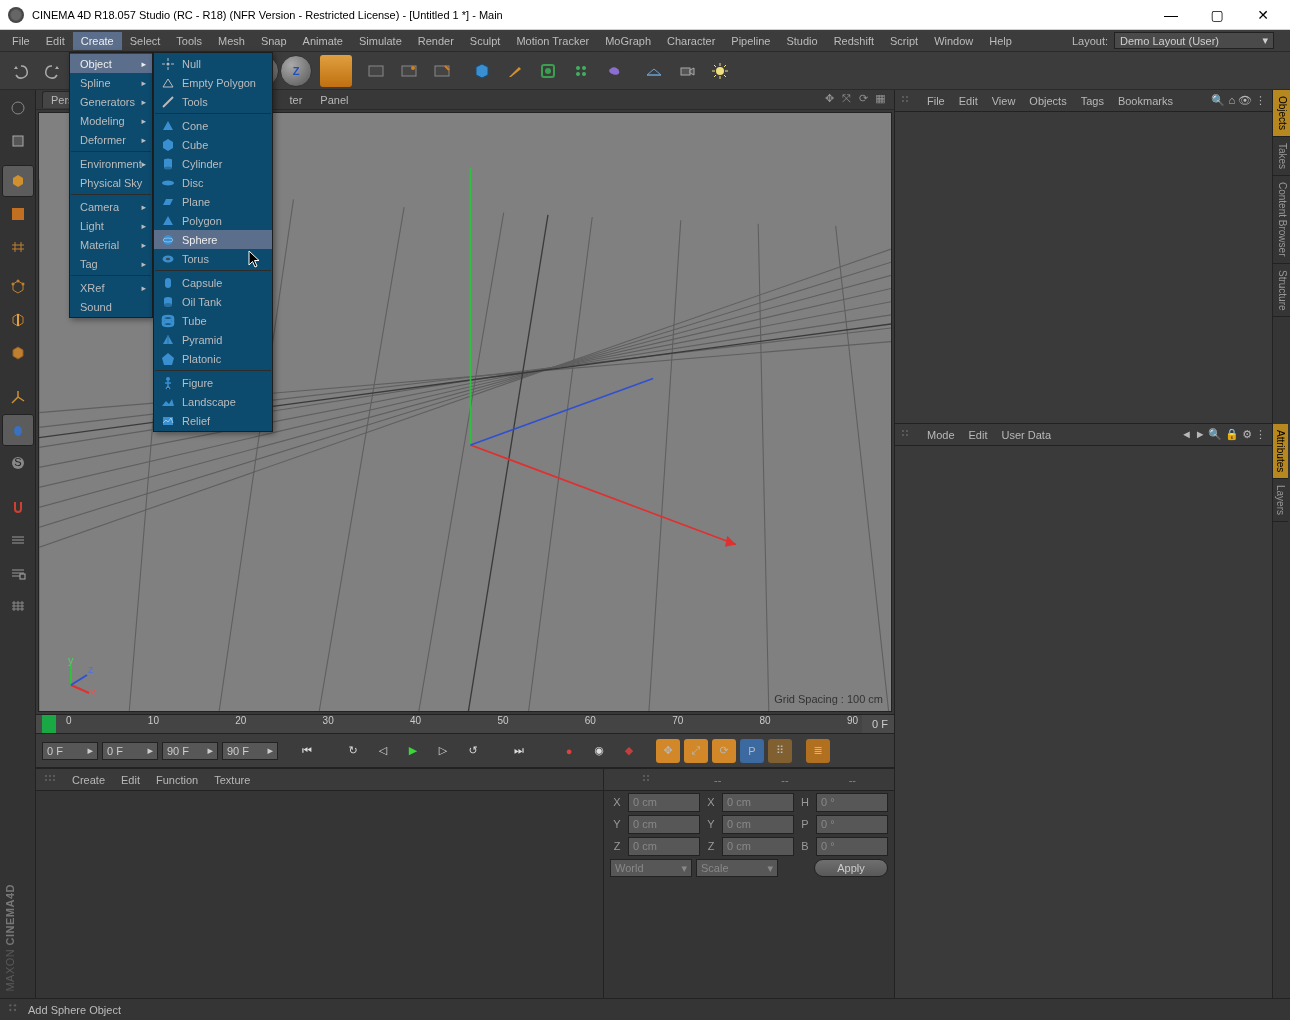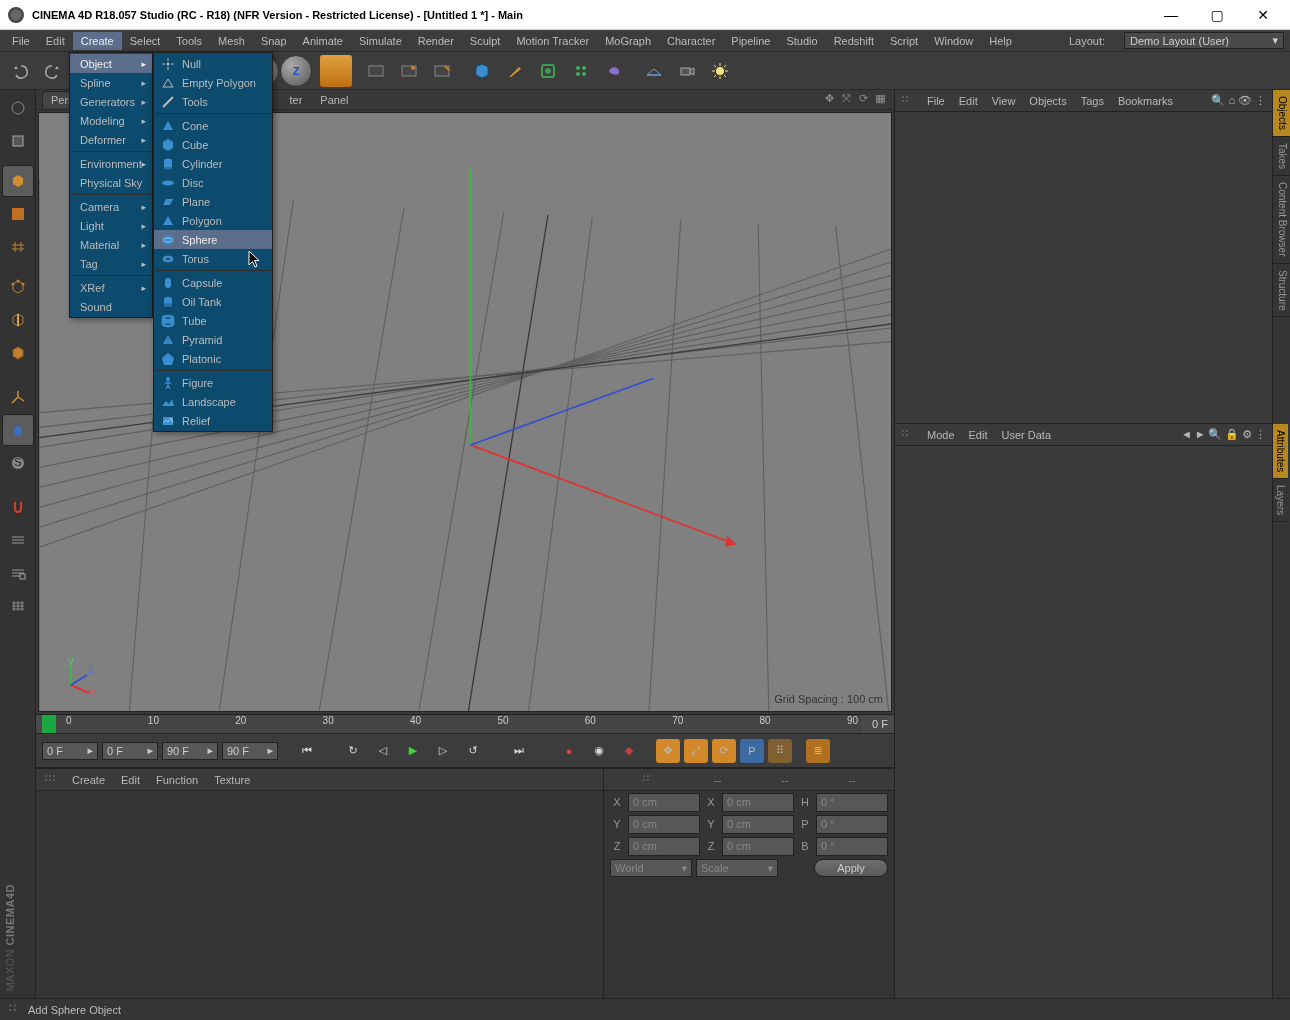--- a/index.html
+++ b/index.html
@@ -1,29 +1,29 @@
 <!DOCTYPE html>
 <html><head>
 <meta charset="utf-8">
 <style>
 * { margin: 0; padding: 0; box-sizing: border-box; font-family: "Segoe UI", Arial, sans-serif; font-size: 11px; user-select: none; }
 body { background: #3c3c3c; color: #b8b8b8; overflow: hidden; width: 1290px; height: 1020px; }
 
 
 .titlebar { height: 30px; background: #fff; display: flex; align-items: center; padding: 0 4px 0 8px; border-bottom: 1px solid #d0d0d0; }
 .titlebar .app-icon { width: 16px; height: 16px; background: radial-gradient(circle, #666 40%, #444 60%); border-radius: 50%; margin-right: 8px; }
-.titlebar .title { color: #000; flex: 1; font-weight: bold; }
+.titlebar .title { color: #000; flex: 1; }
 .titlebar .winbtns { display: flex; }
 .titlebar .winbtn { width: 46px; height: 30px; display: flex; align-items: center; justify-content: center; color: #000; font-size: 14px; }
 
 
 .menubar { height: 22px; background: #3c3c3c; display: flex; align-items: center; padding: 0 4px; border-bottom: 1px solid #2a2a2a; position: relative; }
 .menubar .mitem { padding: 3px 8px; color: #bcbcbc; cursor: default; }
 .menubar .mitem.active { background: #5b6e8c; color: #eee; }
-.layout-r { position: absolute; right: 6px; display: flex; align-items: center; gap: 19px; margin-left: 36px; }
+.layout-r { position: absolute; right: 16px; display: flex; align-items: center; gap: 6px; margin-left: 36px; }
 .layout-r .label { color: #bcbcbc; }
 .layout-r .combo { width: 160px; height: 17px; background: #4a4a4a; border: 1px solid #222; color: #d0d0d0; padding: 0 5px; display: flex; align-items: center; justify-content: space-between; text-align: right; }
 
 
 .toolbar { height: 38px; background: #3c3c3c; border-bottom: 1px solid #2a2a2a; padding: 2px 4px; display: flex; align-items: center; gap: 1px; position: relative; }
 .tbtn { width: 32px; height: 32px; background: #3c3c3c; border-radius: 2px; display:flex; align-items:center; justify-content:center; }
 .tbtn.round { background: radial-gradient(circle at 35% 30%, #aaa, #777 60%, #555); border-radius: 50%; border: 1px solid #333; }
 .sep { width: 6px; }
 
 

